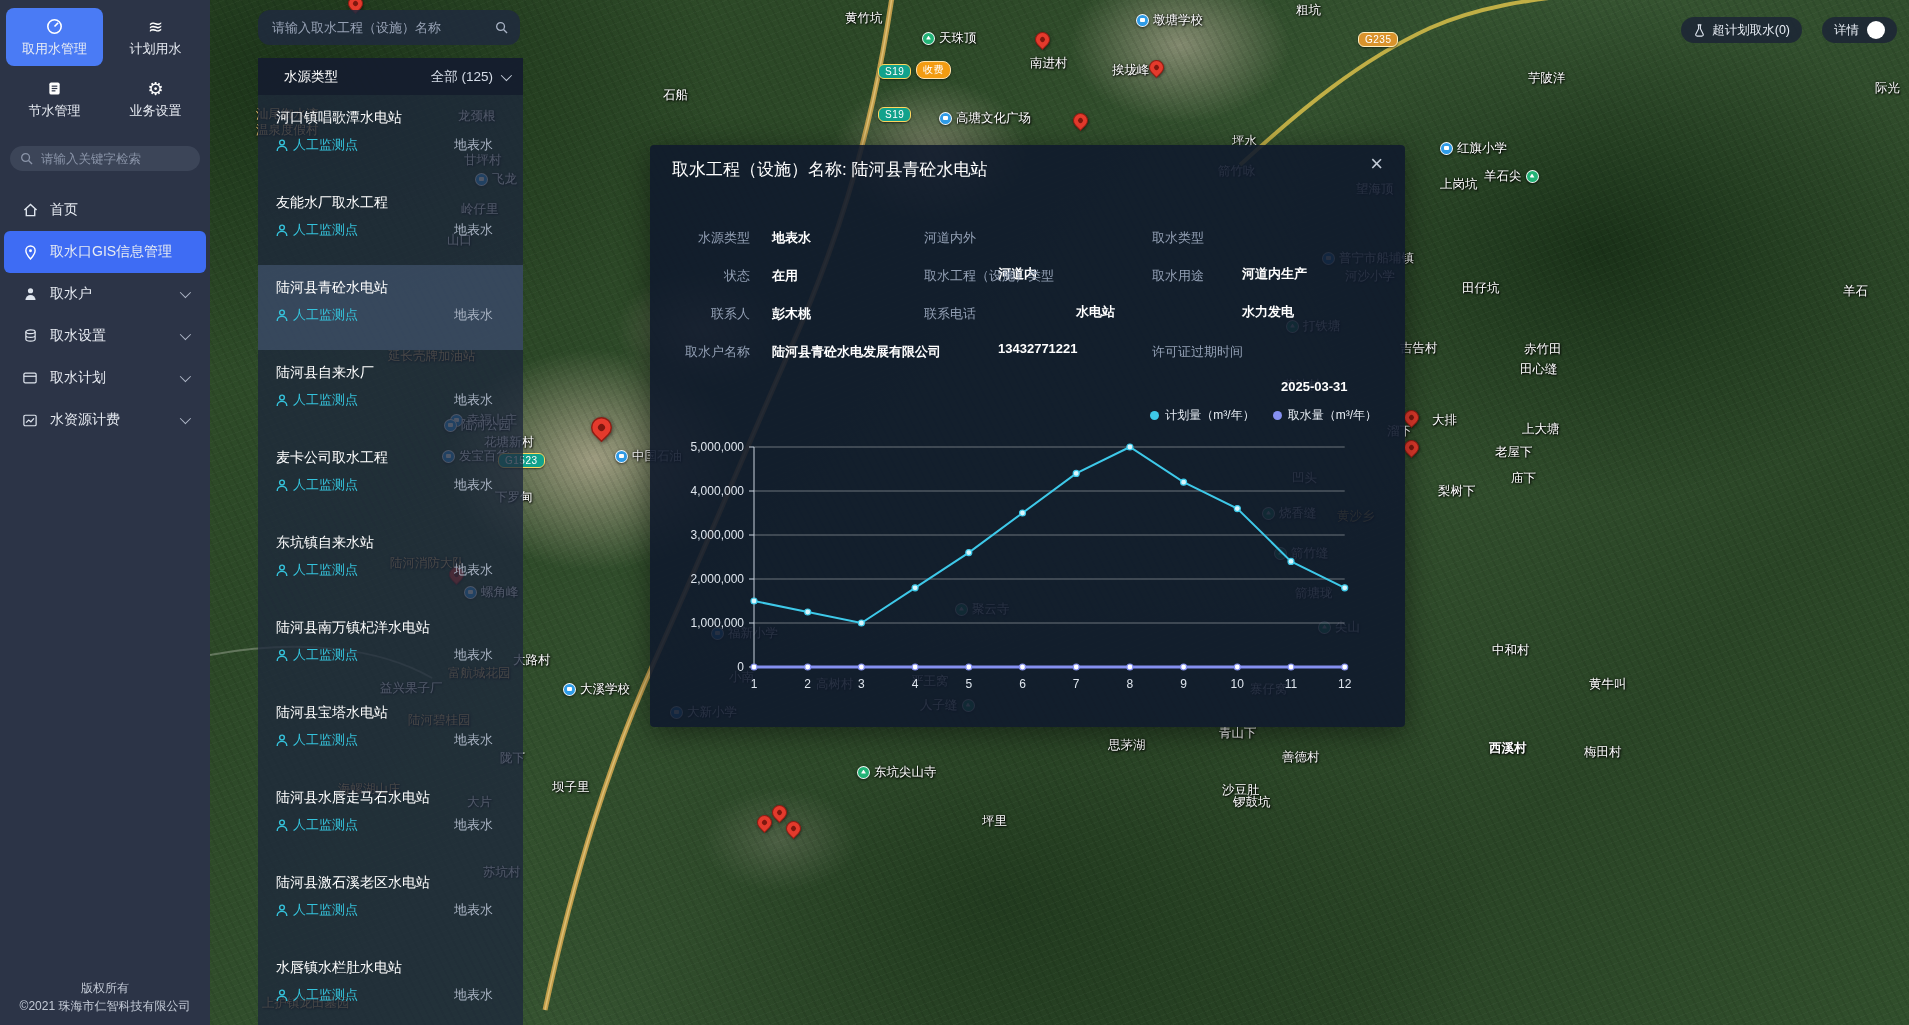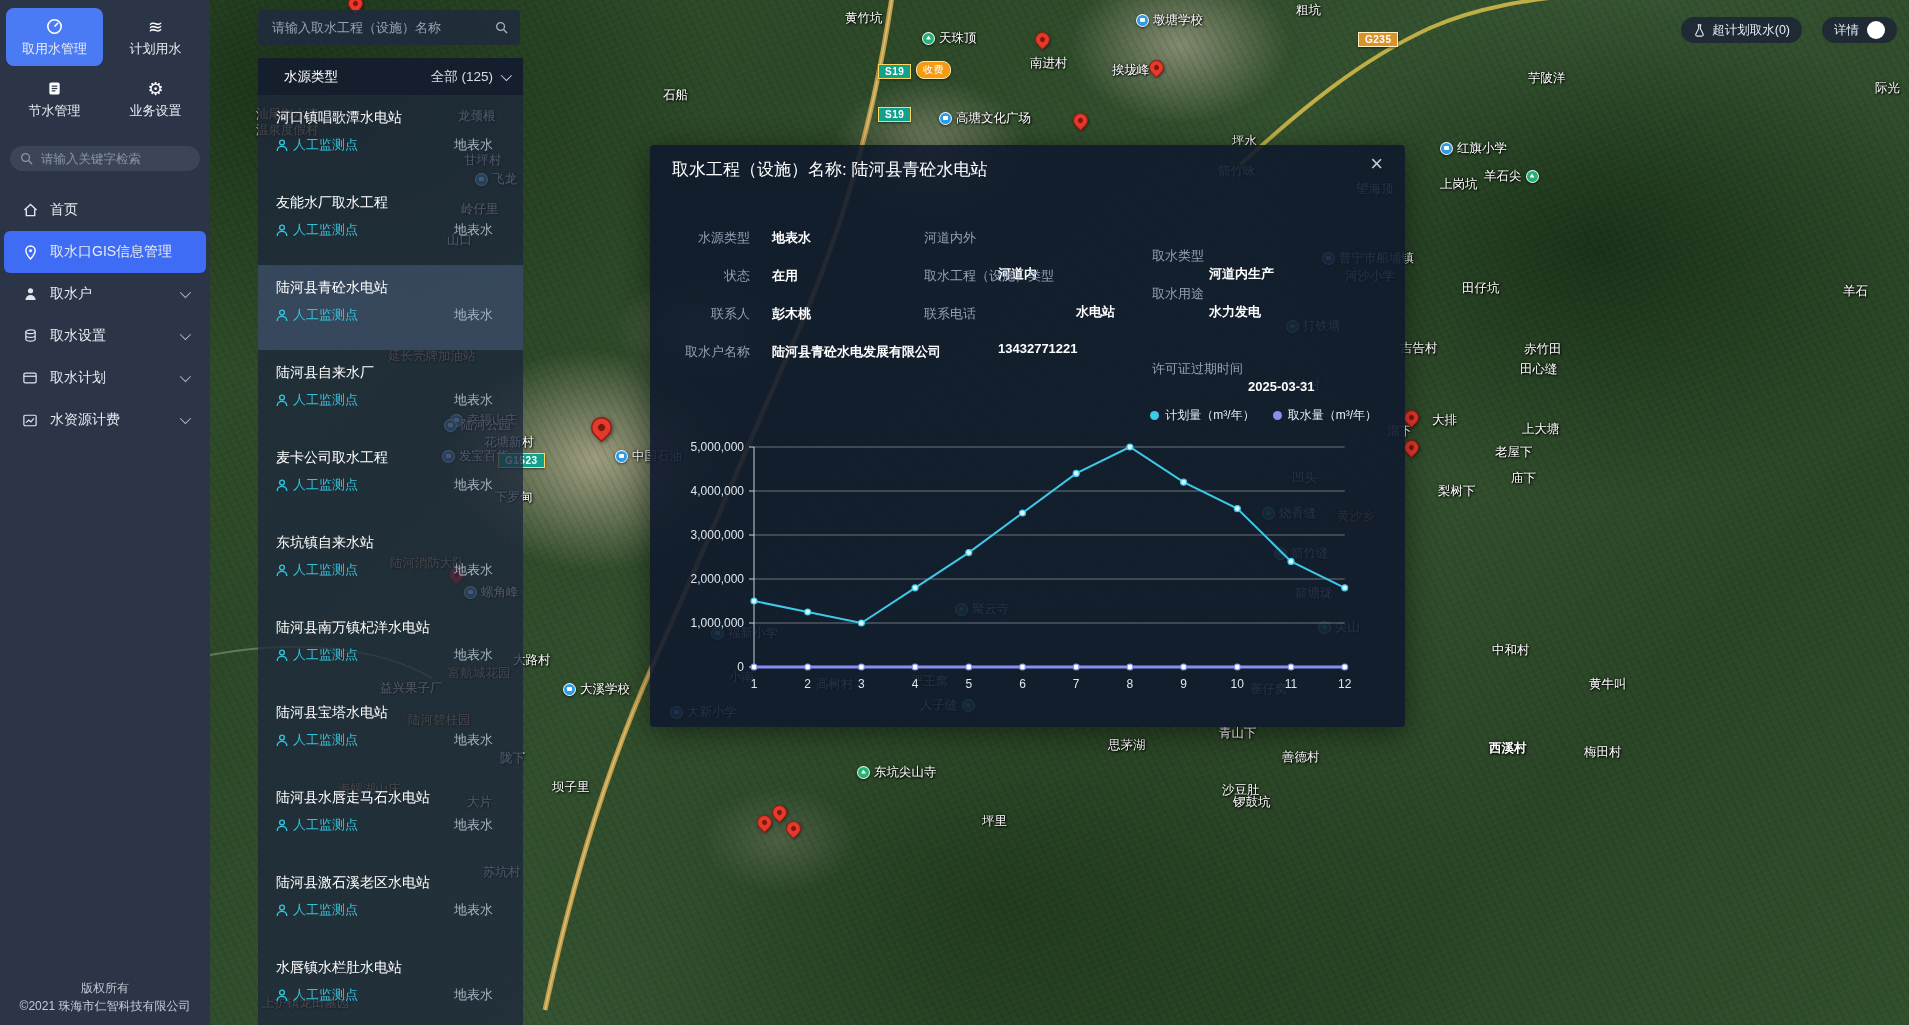--- a/index.html
+++ b/index.html
@@ -32,21 +32,21 @@
   .poi{width:13px;height:13px;border-radius:50%;flex:none;border:1.5px solid rgba(255,255,255,.95);
     box-shadow:0 1px 3px rgba(0,0,0,.6);box-sizing:border-box;}
   .poi.b{background:#2f9ce8;}
   .poi.g{background:#23b377;}
   .poi::after{content:"";display:block;width:5px;height:4px;background:#fff;margin:2.5px auto 0;border-radius:1px;}
   .poi.g::after{clip-path:polygon(50% 0,100% 100%,0 100%);}
   .pin{position:absolute;width:15px;height:15px;background:#e43a2c;border:1px solid #8f1d14;
     border-radius:50% 50% 50% 0;transform:rotate(-45deg) scale(var(--s,1));box-sizing:border-box;
     box-shadow:0 1px 3px rgba(0,0,0,.5);}
   .pin::after{content:"";display:block;width:5px;height:5px;border-radius:50%;background:#7e180f;margin:4px auto;}
-  .shield{position:absolute;font-size:10px;font-weight:bold;color:#fff;padding:1px 6px;border-radius:0;
+  .shield{position:absolute;font-size:10px;font-weight:normal;color:#fff;padding:1px 6px;border-radius:6px;
     box-shadow:0 1px 2px rgba(0,0,0,.5);letter-spacing:.5px;}
   .shield.s{background:#12a28c;border:1px solid #ffd75e;}
   .shield.g{background:#d9932c;border:1px solid #fff0c0;}
   .shield.toll{background:#f39c12;border:1px solid #ffe3ae;border-radius:8px;font-weight:normal;}
 
   
   .topbar{position:absolute;top:17px;right:12px;display:flex;gap:20px;z-index:6;align-items:center;}
   .pill{display:flex;align-items:center;gap:6px;height:26px;padding:0 12px;border-radius:14px;
     background:rgba(28,37,54,.88);color:#e8edf5;font-size:12.5px;}
   .toggle-knob{width:18px;height:18px;border-radius:50%;background:#fff;margin-left:2px;}
@@ -65,21 +65,21 @@
   .menu-item{position:relative;display:flex;align-items:center;gap:12px;height:42px;margin:0 4px;padding:0 18px;
     color:#e7ebf2;font-size:14px;border-radius:6px;cursor:pointer;box-sizing:border-box;}
   .menu-item.active{background:#3e6cf4;}
   .menu-item .micon{width:16px;display:flex;justify-content:center;color:#dfe5ee;font-size:15px;line-height:1;}
   .menu-item .chev{margin-left:auto;width:7px;height:7px;border-right:1.5px solid #aeb6c6;border-bottom:1.5px solid #aeb6c6;
     transform:rotate(45deg) translateY(-2px);}
   .copyright{position:absolute;bottom:10px;left:0;right:0;text-align:center;color:#c3cad6;font-size:12px;line-height:18px;}
 
   
   .st-search{position:absolute;left:258px;top:10px;width:262px;height:35px;z-index:4;background:rgba(32,42,62,.85);
-    border-radius:4px;display:flex;align-items:center;padding:0 12px;box-sizing:border-box;gap:8px;}
+    border-radius:12px;display:flex;align-items:center;padding:0 12px;box-sizing:border-box;gap:8px;}
   .st-search input{flex:1;background:transparent;border:none;outline:none;color:#e4e9f1;font-size:13px;min-width:0;}
   .st-search input::placeholder{color:#97a2b5;}
   .st-panel{position:absolute;left:258px;top:58px;width:265px;height:967px;z-index:3;background:rgba(30,40,60,.78);}
   .st-header{height:37px;background:rgba(20,28,44,.85);display:flex;align-items:center;padding:0 14px 0 26px;color:#fff;font-size:13.5px;}
   .st-header .filter{margin-left:auto;display:flex;align-items:center;gap:8px;color:#d6dde8;cursor:pointer;}
   .st-header .chev{width:7px;height:7px;border-right:1.5px solid #c3cbd8;border-bottom:1.5px solid #c3cbd8;transform:rotate(45deg) translateY(-2px);}
   .st-list{position:relative;}
   .st-item{position:relative;height:85px;box-sizing:border-box;padding:14px 18px 0 18px;cursor:pointer;}
   .st-item.sel{background:rgba(78,98,130,.5);}
   .st-name{color:#fff;font-size:14px;}
@@ -90,21 +90,21 @@
   
   .modal{position:absolute;left:650px;top:145px;width:755px;height:582px;z-index:5;
     background:rgba(16,26,44,.9);border-radius:4px;box-shadow:0 6px 30px rgba(0,0,0,.45);}
   .m-title{position:absolute;left:22px;top:13px;color:#fff;font-size:17px;font-weight:500;}
   .m-close{position:absolute;right:22px;top:8px;color:#c2cad6;font-size:22px;line-height:1;cursor:pointer;}
   .m-info{position:absolute;left:0;top:74px;right:0;}
   .m-row{position:relative;height:38px;font-size:13px;}
   .m-row .c1l{position:absolute;left:0;top:10px;width:100px;text-align:right;color:#93a0b5;}
   .m-row .c1v{position:absolute;left:122px;top:10px;color:#fff;font-weight:bold;}
   .m-row .c2{position:absolute;left:274px;top:10px;display:flex;gap:22px;}
-  .m-row .c3{position:absolute;left:502px;top:10px;display:flex;gap:5px;align-items:center;}
+  .m-row .c3{position:absolute;left:502px;top:10px;display:flex;gap:38px;}
   .m-row .lbl{color:#93a0b5;}
   .m-row .val{color:#fff;font-weight:bold;margin-top:36px;}
   .m-legend{position:absolute;top:262px;right:28px;display:flex;gap:18px;align-items:center;font-size:12px;color:#e8eef5;}
   .m-legend .leg{display:flex;align-items:center;gap:6px;}
   .m-legend i{width:9px;height:9px;border-radius:50%;display:block;}
   .m-chart{position:absolute;left:30px;top:287px;width:695px;height:275px;}
 
   .mag{width:13px;height:13px;flex:none;}
 </style>
 </head>

